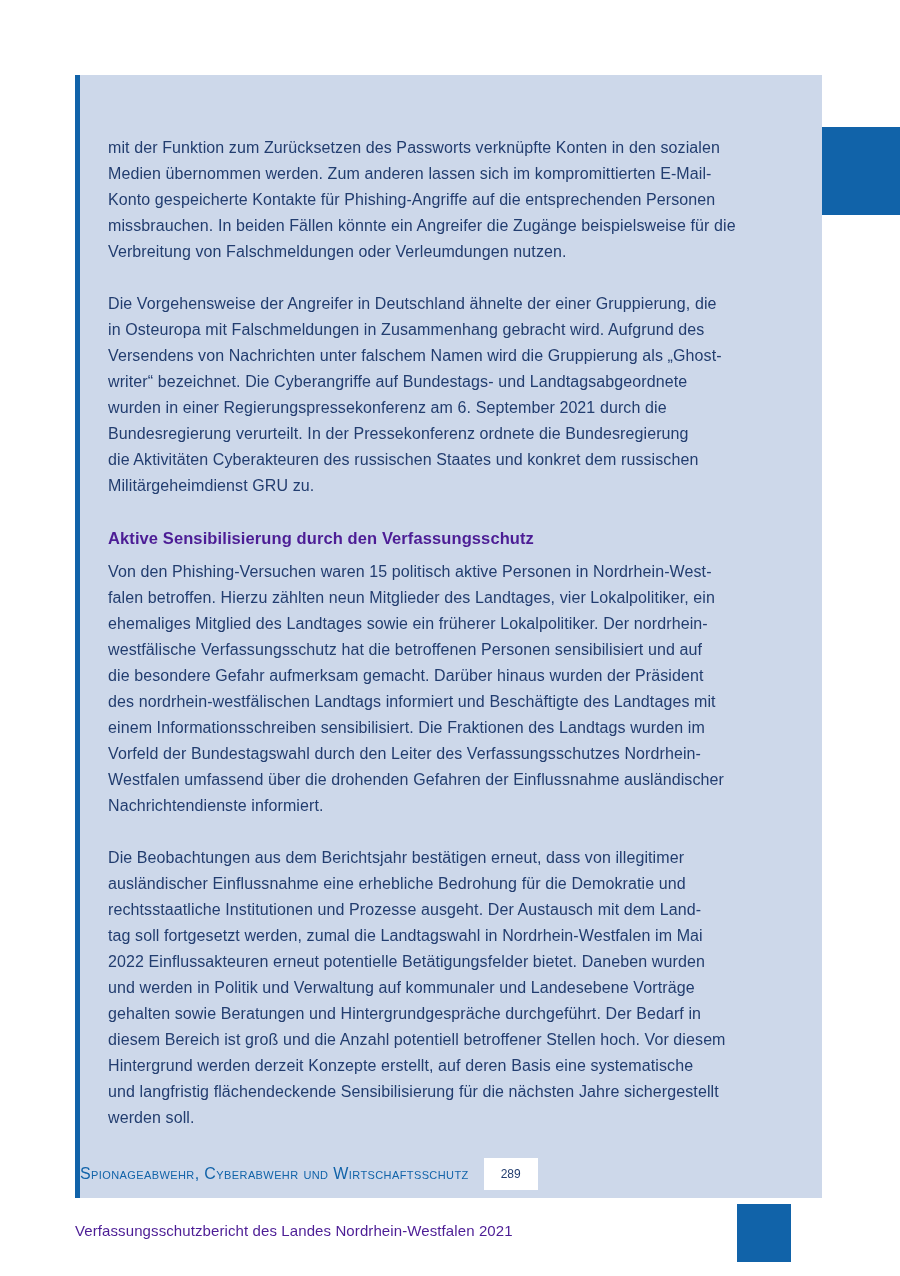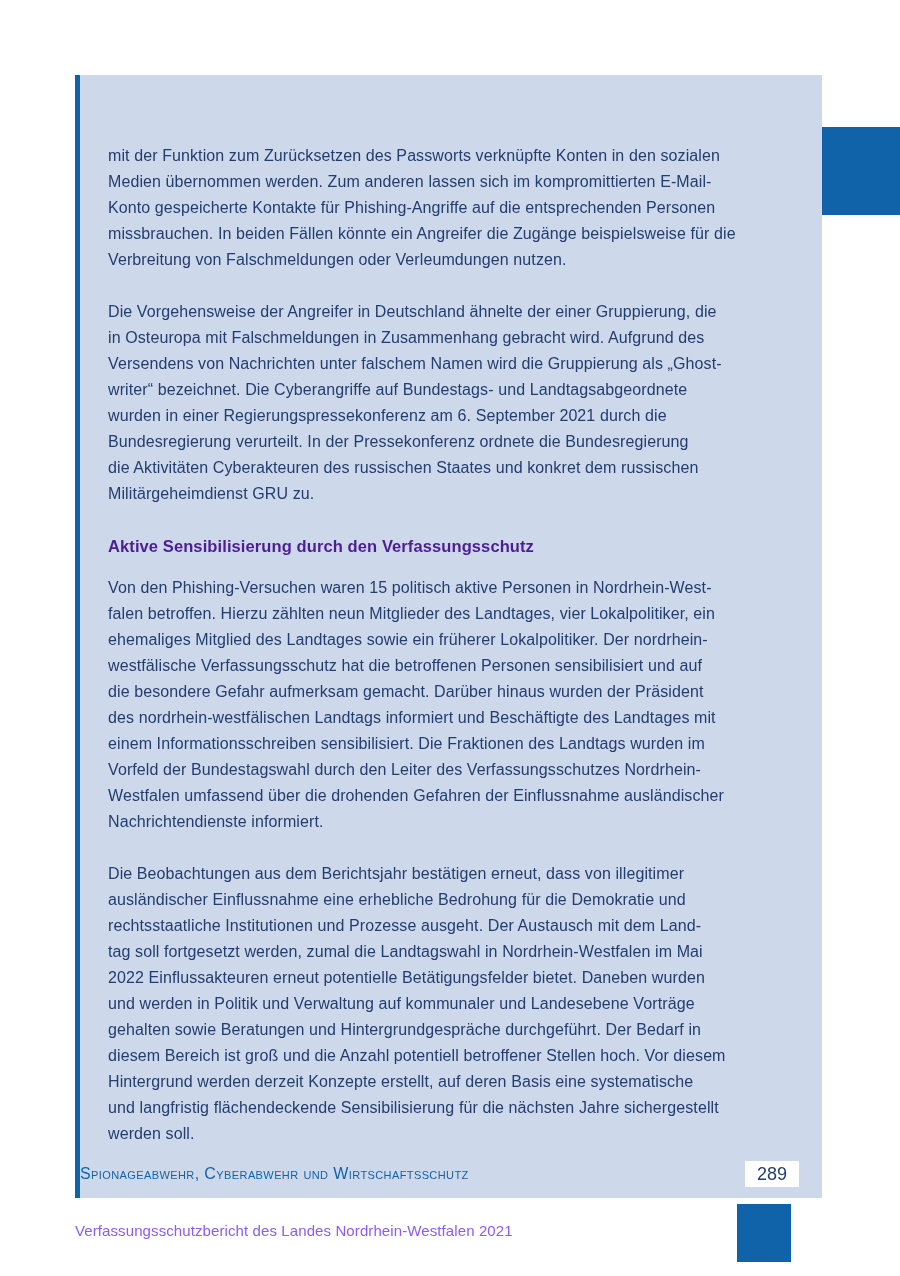--- a/index.html
+++ b/index.html
@@ -29,57 +29,57 @@
     position: absolute;
     left: 28px;
     top: 52px;
     width: 700px;
     color: #223d6f;
     font-size: 16px;
     line-height: 26px;
     letter-spacing: 0.1px;
   }
   .text-col p {
-    margin: 16px 0 26px 0;
+    margin: 8px 0 26px 0;
     white-space: pre-line;
   }
   .section-heading {
     margin: 0;
     font-size: 16.5px;
     line-height: 26px;
     font-weight: bold;
     color: #4c1d95;
   }
   .footer-row {
     position: absolute;
     left: 0;
-    right: 23px;
+    right: 44px;
     top: 1082px;
     height: 34px;
     display: flex;
-    justify-content: space-between;
+    justify-content: flex-start;
     align-items: center;
-    gap: 9px;
+    gap: 15px;
   }
   .running-head {
     font-variant: small-caps;
     color: #1163a9;
     font-size: 16px;
     letter-spacing: 0.4px;
     font-weight: 500;
   }
   .page-num-box {
     width: 54px;
-    height: 26px;
+    height: 32px;
     background: #ffffff;
     display: flex;
     align-items: center;
     justify-content: center;
     color: #223d6f;
-    font-size: 18px;
+    font-size: 12px;
   }
   .side-tab {
     position: absolute;
     left: 822px;
     top: 127px;
     width: 78px;
     height: 88px;
     background: #1163a9;
   }
   .bottom-tab {
@@ -87,21 +87,21 @@
     left: 737px;
     top: 1204px;
     width: 54px;
     height: 58px;
     background: #1163a9;
   }
   .report-title {
     position: absolute;
     left: 75px;
     top: 1222px;
-    color: #8b5cf6;
+    color: #4c1d95;
     font-size: 15px;
     letter-spacing: 0.1px;
   }
 </style>
 </head>
 <body>
 
 <div class="page">
 
   <div class="panel">

